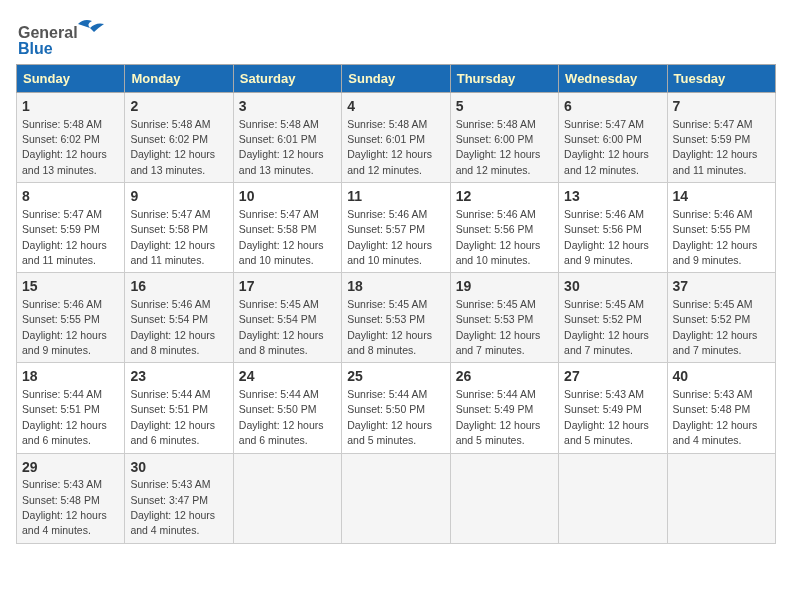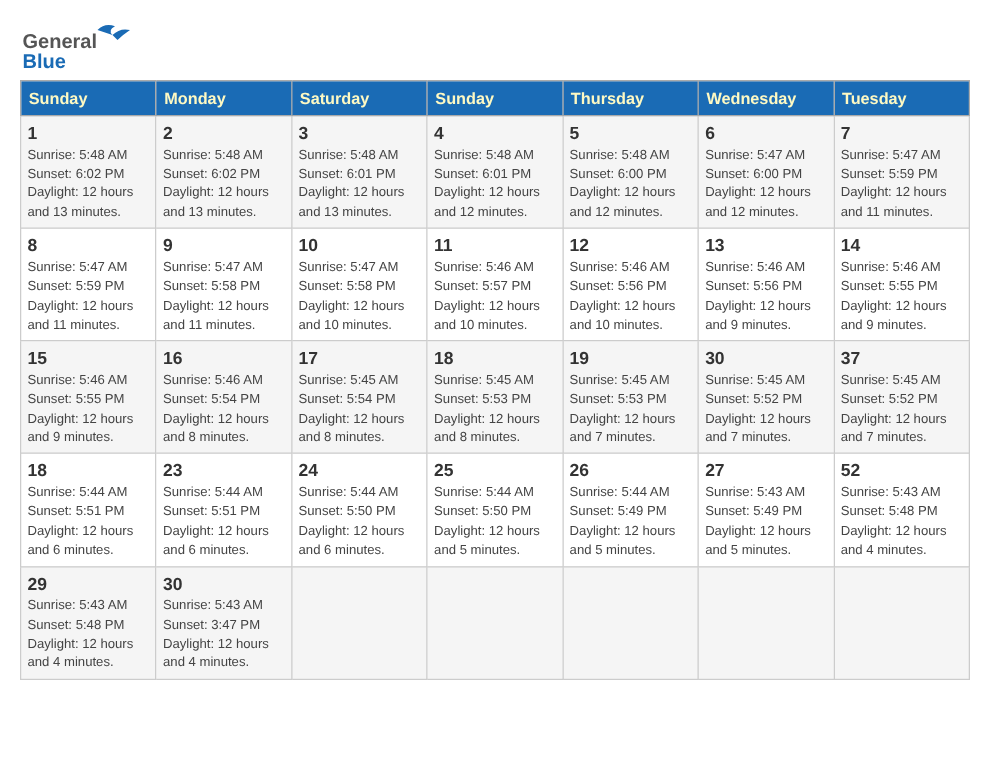--- a/index.html
+++ b/index.html
@@ -136,21 +136,21 @@
         <td><span class="day-num">30</span><span class="day-detail">Sunrise: 5:45 AM</span><br><span class="day-detail">Sunset: 5:52 PM</span><br><span class="day-detail">Daylight: 12 hours and 7 minutes.</span></td>
         <td><span class="day-num">37</span><span class="day-detail">Sunrise: 5:45 AM</span><br><span class="day-detail">Sunset: 5:52 PM</span><br><span class="day-detail">Daylight: 12 hours and 7 minutes.</span></td>
       </tr>
       <tr>
         <td><span class="day-num">18</span><span class="day-detail">Sunrise: 5:44 AM</span><br><span class="day-detail">Sunset: 5:51 PM</span><br><span class="day-detail">Daylight: 12 hours and 6 minutes.</span></td>
         <td><span class="day-num">23</span><span class="day-detail">Sunrise: 5:44 AM</span><br><span class="day-detail">Sunset: 5:51 PM</span><br><span class="day-detail">Daylight: 12 hours and 6 minutes.</span></td>
         <td><span class="day-num">24</span><span class="day-detail">Sunrise: 5:44 AM</span><br><span class="day-detail">Sunset: 5:50 PM</span><br><span class="day-detail">Daylight: 12 hours and 6 minutes.</span></td>
         <td><span class="day-num">25</span><span class="day-detail">Sunrise: 5:44 AM</span><br><span class="day-detail">Sunset: 5:50 PM</span><br><span class="day-detail">Daylight: 12 hours and 5 minutes.</span></td>
         <td><span class="day-num">26</span><span class="day-detail">Sunrise: 5:44 AM</span><br><span class="day-detail">Sunset: 5:49 PM</span><br><span class="day-detail">Daylight: 12 hours and 5 minutes.</span></td>
         <td><span class="day-num">27</span><span class="day-detail">Sunrise: 5:43 AM</span><br><span class="day-detail">Sunset: 5:49 PM</span><br><span class="day-detail">Daylight: 12 hours and 5 minutes.</span></td>
-        <td><span class="day-num">52</span><span class="day-detail">Sunrise: 5:43 AM</span><br><span class="day-detail">Sunset: 5:48 PM</span><br><span class="day-detail">Daylight: 12 hours and 4 minutes.</span></td>
+        <td><span class="day-num">40</span><span class="day-detail">Sunrise: 5:43 AM</span><br><span class="day-detail">Sunset: 5:48 PM</span><br><span class="day-detail">Daylight: 12 hours and 4 minutes.</span></td>
       </tr>
       <tr>
         <td><span class="day-num">29</span><span class="day-detail">Sunrise: 5:43 AM</span><br><span class="day-detail">Sunset: 5:48 PM</span><br><span class="day-detail">Daylight: 12 hours and 4 minutes.</span></td>
         <td><span class="day-num">30</span><span class="day-detail">Sunrise: 5:43 AM</span><br><span class="day-detail">Sunset: 3:47 PM</span><br><span class="day-detail">Daylight: 12 hours and 4 minutes.</span></td>
         <td class="empty-cell"></td>
         <td class="empty-cell"></td>
         <td class="empty-cell"></td>
         <td class="empty-cell"></td>
         <td class="empty-cell"></td>
       </tr>

